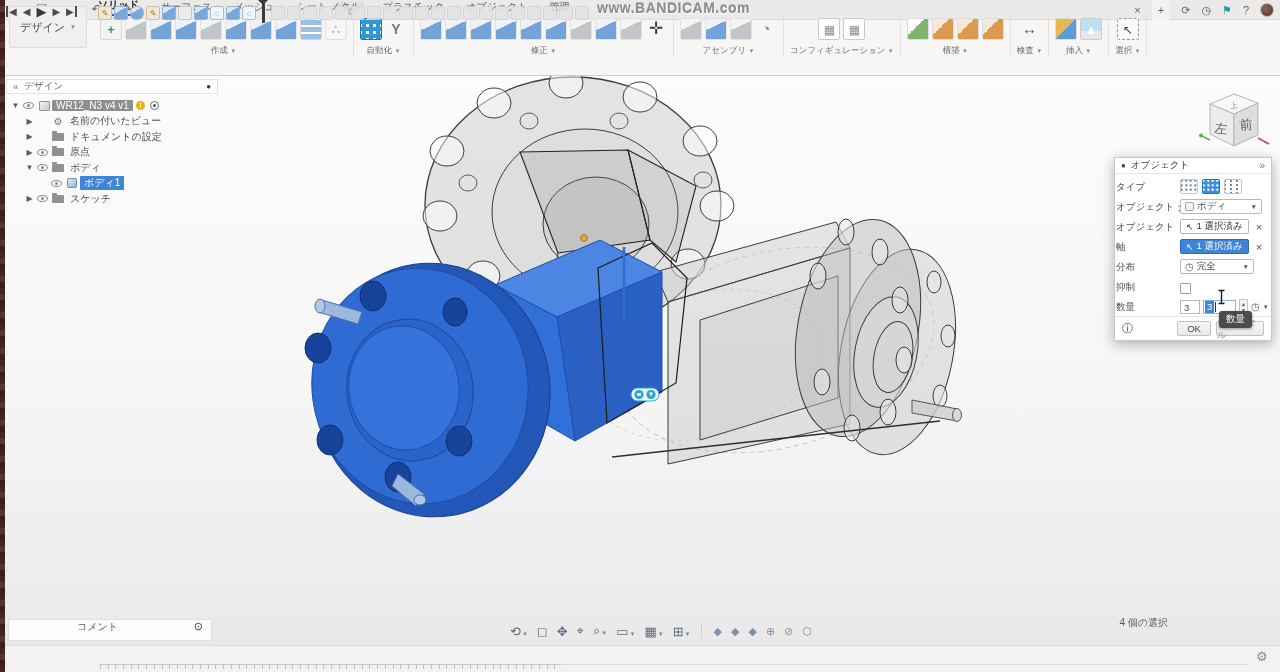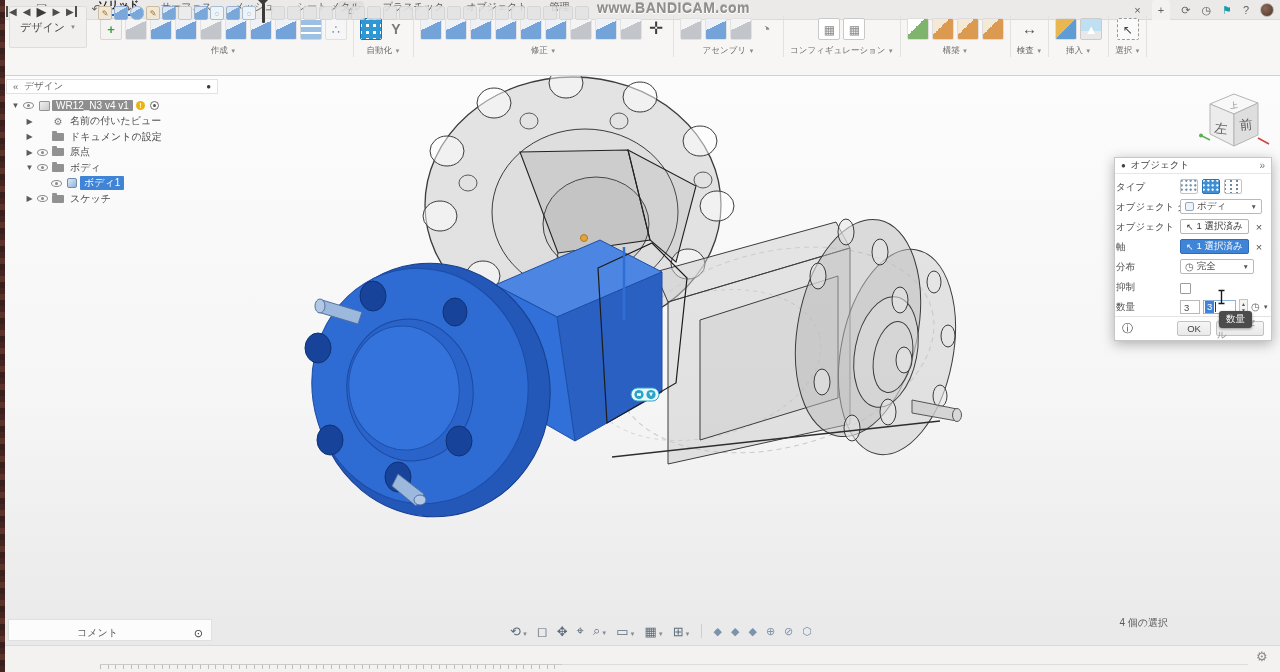--- a/index.html
+++ b/index.html
@@ -121,21 +121,21 @@
   .infoic { font-size:11px; color:#3d3d3d; margin-right:auto; }
   .dbtn { height:15px; border:1px solid #c2c2c2; border-radius:2px; background:linear-gradient(#f6f6f6,#e9e9e9);
     font-size:9.5px; color:#444; display:flex; align-items:center; justify-content:center; }
   .dbtn.ok { width:34px; }
   .dbtn.cancel { width:48px; color:#9a9a9a; }
   #dlg-tooltip { position:absolute; left:104px; top:153px; background:#4b4b4b; color:#fff; font-size:9.5px;
     padding:2px 7px; border-radius:3px; box-shadow:0 1px 3px rgba(0,0,0,.4); z-index:3; }
 
   
   #comment-bar { left:8px; top:619px; width:204px; height:22px; background:rgba(253,253,253,.95); border:1px solid #e0e0e0;
-    display:flex; align-items:flex-end; font-size:10px; color:#5f5f5f; padding-left:68px; }
+    display:flex; align-items:flex-start; font-size:10px; color:#5f5f5f; padding-left:68px; }
   #comment-bar .cicon { position:absolute; right:8px; color:#3a3a3a; font-size:11px; }
   #navbar { left:510px; top:621px; height:20px; display:flex; align-items:center; gap:9px; }
   .nav-ic { font-size:13px; color:#5d6b7c; }
   .nav-ic i { font-style:normal; font-size:6px; color:#8a8a8a; margin-left:1px; }
   .nav-div { width:1px; height:14px; background:#cfcfcf; margin:0 2px; }
   .nav-cube { font-size:11px; color:#7d93ab; }
   #status-sel { left:1040px; top:616px; width:128px; text-align:right; font-size:10px; color:#5a5a5a; }
 
   
   #timeline { left:5px; top:645px; width:1275px; height:27px; background:#f3f2f1; border-top:1px solid #dad9d8; }

